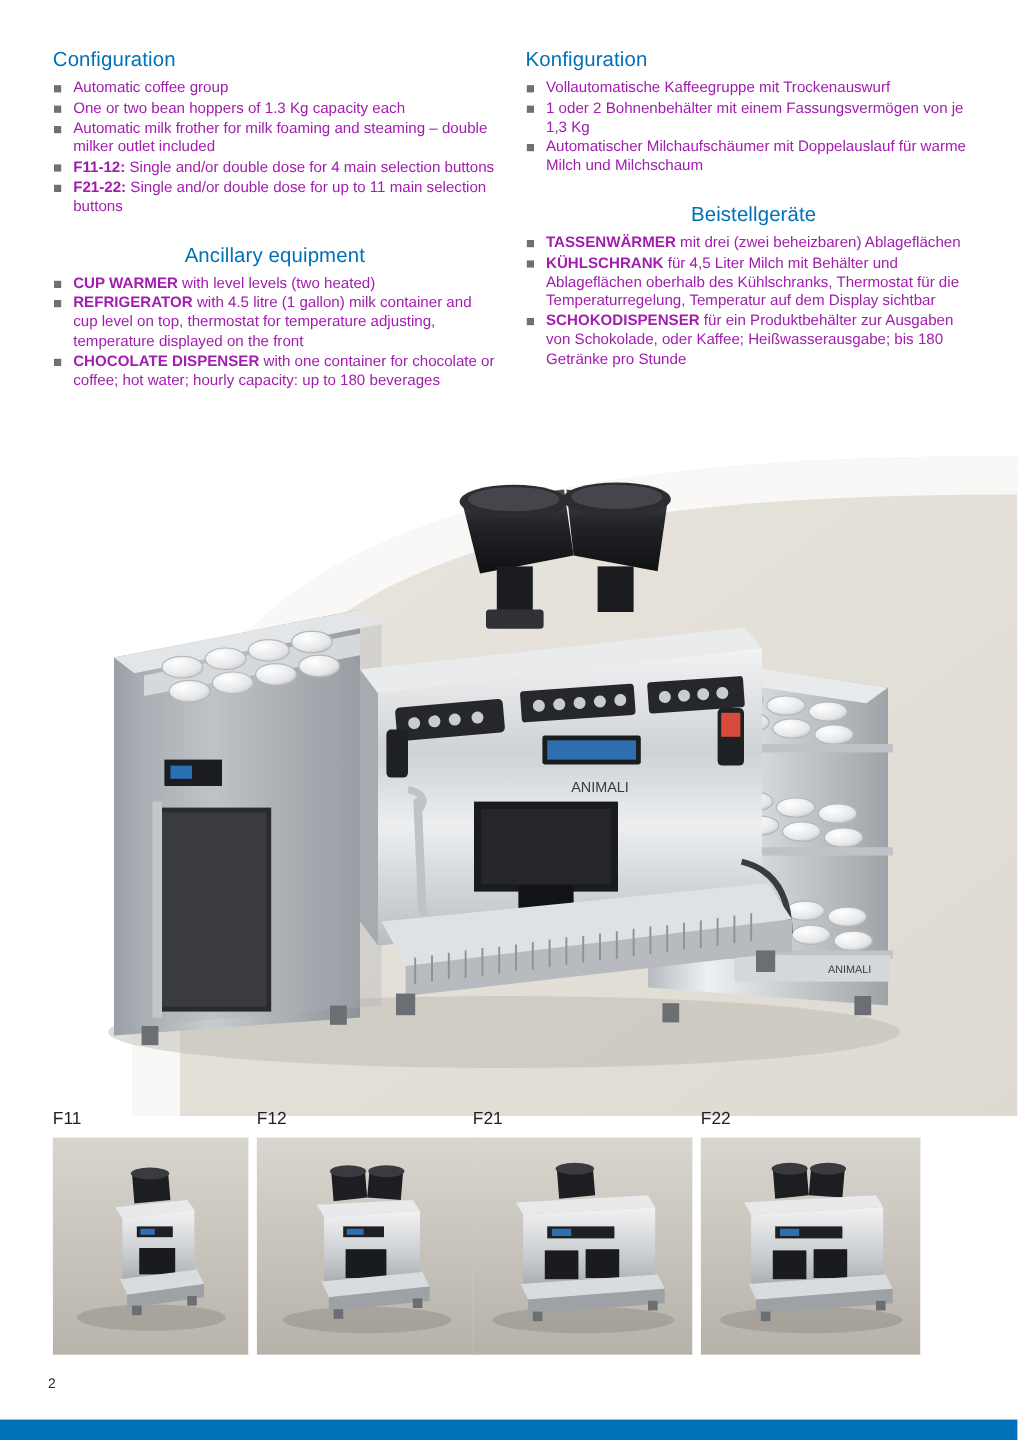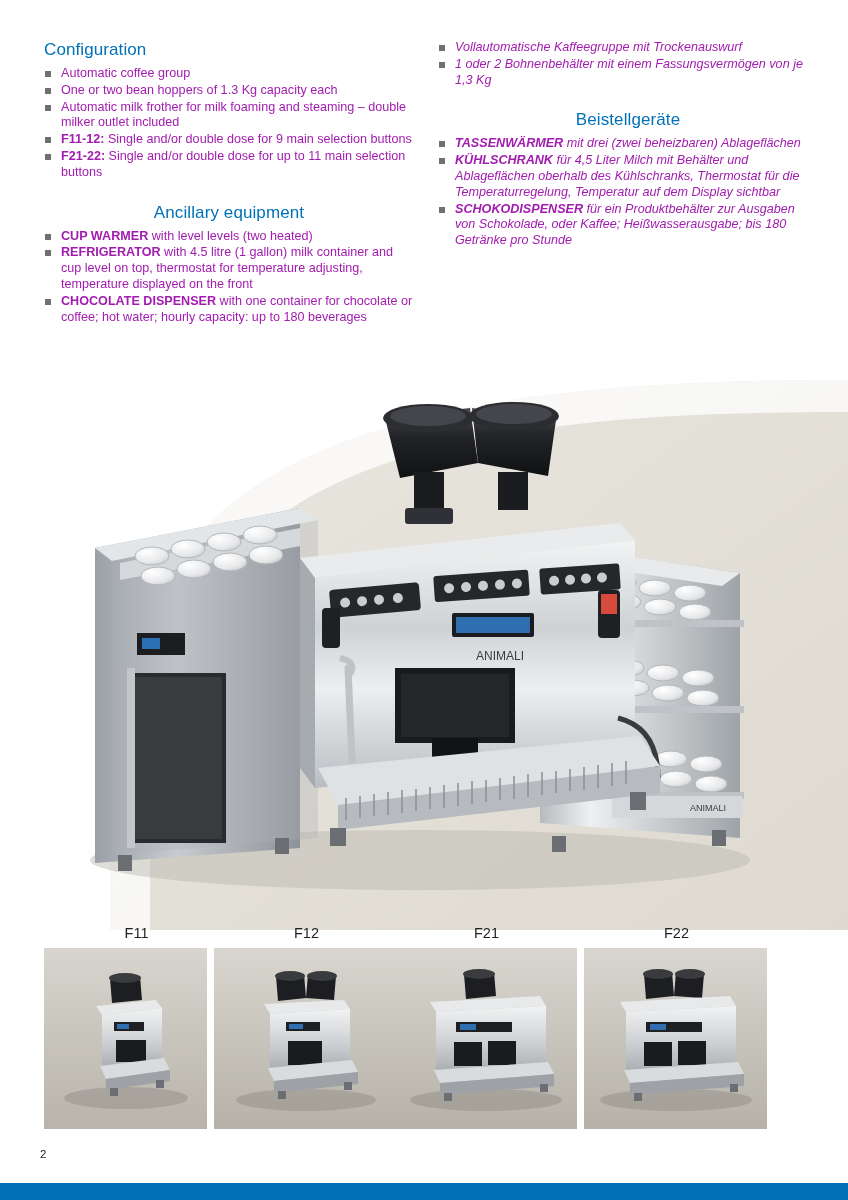--- a/index.html
+++ b/index.html
@@ -75,21 +75,20 @@
   ul.speclist li .bullet {
     position: absolute;
     left: 1px;
     top: 5px;
     width: 6px;
     height: 6px;
     background: #6f7072;
     display: block;
   }
   .col-right ul.speclist li {
-    font-style: italic;
   }
   .bold { font-weight: bold; }
   .txt { display: inline; }
 
   
   .hero {
     position: absolute;
     left: 0;
     top: 368px;
     width: 848px;
@@ -103,21 +102,20 @@
     left: 44px;
     top: 925px;
     width: 768px;
     height: 230px;
     z-index: 3;
   }
   .model {
     position: absolute;
     top: 0;
     width: 185px;
-    text-align: center;
   }
   .model .label {
     font-size: 14.5px;
     color: #231f20;
     margin-bottom: 6px;
     line-height: 17px;
   }
   .model .thumb {
     width: 163px;
     height: 181px;
@@ -175,21 +173,21 @@
         <li>
           <span class="bullet"></span>
           <span class="bold"></span><span class="txt">One or two bean hoppers of 1.3 Kg capacity each</span>
         </li>
         <li>
           <span class="bullet"></span>
           <span class="bold"></span><span class="txt">Automatic milk frother for milk foaming and steaming – double milker outlet included</span>
         </li>
         <li>
           <span class="bullet"></span>
-          <span class="bold">F11-12:</span><span class="txt"> Single and/or double dose for 9 main selection buttons</span>
+          <span class="bold">F11-12:</span><span class="txt"> Single and/or double dose for 4 main selection buttons</span>
         </li>
         <li>
           <span class="bullet"></span>
           <span class="bold">F21-22:</span><span class="txt"> Single and/or double dose for up to 11 main selection buttons</span>
         </li>
       </ul>
 
       <h2 class="section-title second">Ancillary equipment</h2>
       <ul class="speclist">
         <li>
@@ -201,28 +199,33 @@
           <span class="bold">REFRIGERATOR</span><span class="txt"> with 4.5 litre (1 gallon) milk container and cup level on top, thermostat for temperature adjusting, temperature displayed on the front</span>
         </li>
         <li>
           <span class="bullet"></span>
           <span class="bold">CHOCOLATE DISPENSER</span><span class="txt"> with one container for chocolate or coffee; hot water; hourly capacity: up to 180 beverages</span>
         </li>
       </ul>
     </div>
 
     <div class="col col-right">
+      <h2 class="section-title">Konfiguration</h2>
       <ul class="speclist">
         <li>
           <span class="bullet"></span>
           <span class="bold"></span><span class="txt">Vollautomatische Kaffeegruppe mit Trockenauswurf</span>
         </li>
         <li>
           <span class="bullet"></span>
           <span class="bold"></span><span class="txt">1 oder 2 Bohnenbehälter mit einem Fassungsvermögen von je 1,3 Kg</span>
+        </li>
+        <li>
+          <span class="bullet"></span>
+          <span class="bold"></span><span class="txt">Automatischer Milchaufschäumer mit Doppelauslauf für warme Milch und Milchschaum</span>
         </li>
       </ul>
 
       <h2 class="section-title second">Beistellgeräte</h2>
       <ul class="speclist">
         <li>
           <span class="bullet"></span>
           <span class="bold">TASSENWÄRMER</span><span class="txt"> mit drei (zwei beheizbaren) Ablageflächen</span>
         </li>
         <li>

